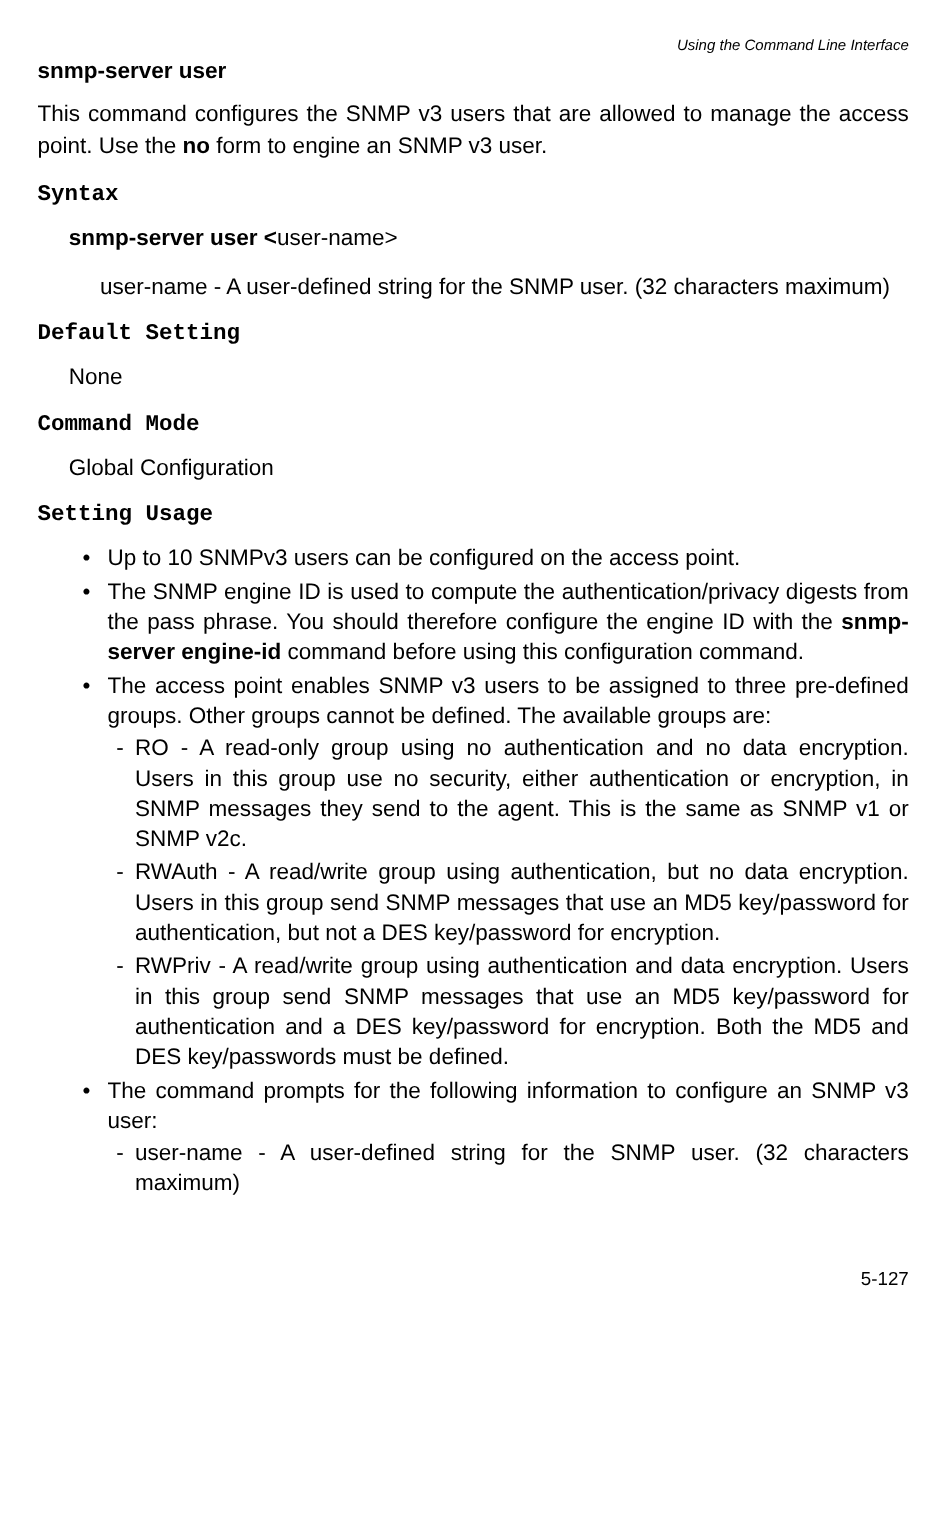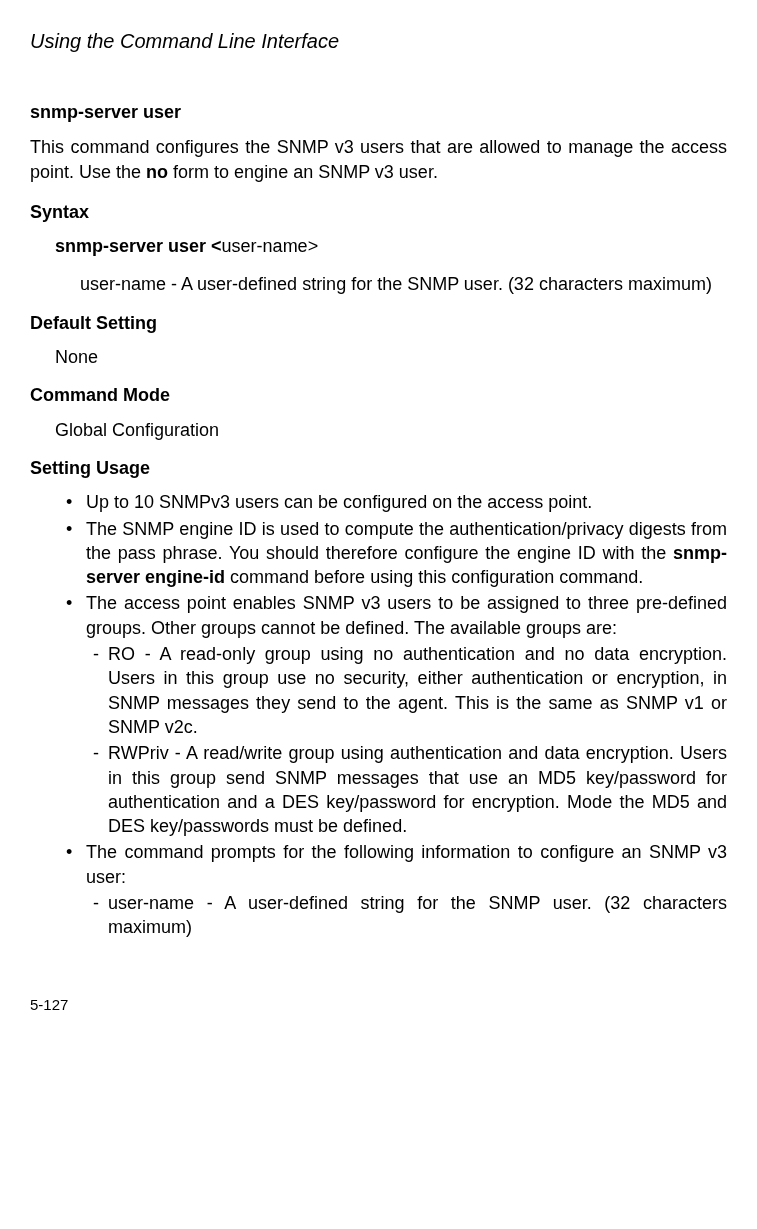--- a/index.html
+++ b/index.html
@@ -6,37 +6,37 @@
     font-family: "Myriad Pro", "Segoe UI", Arial, sans-serif;
     font-size: 18px;
     line-height: 1.35;
     color: #000;
     max-width: 757px;
     margin: 0 auto;
     padding: 28px 30px 30px 30px;
     box-sizing: border-box;
   }
   .running-head {
-    text-align: left;
+    text-align: right;
     font-style: italic;
-    font-size: 20px;
-    margin-bottom: 45px;
+    font-size: 12px;
   }
   .cmd-title {
     font-weight: bold;
     margin-bottom: 11px;
   }
   .desc {
     text-align: justify;
     margin-bottom: 16px;
   }
   .section-head {
     font-weight: bold;
     margin-top: 14px;
     margin-bottom: 10px;
+    font-family: Liberation Mono, monospace;
   }
   .syntax-line {
     margin-left: 25px;
     margin-bottom: 14px;
   }
   .syntax-param {
     margin-left: 50px;
     text-align: justify;
     margin-bottom: 14px;
   }
@@ -70,21 +70,21 @@
     margin-bottom: 2px;
     text-align: justify;
   }
   ul.sub > li::before {
     content: "-";
     position: absolute;
     left: -15px;
     top: 0;
   }
   .footer {
-    text-align: left;
+    text-align: right;
     font-size: 15px;
     margin-top: 55px;
   }
   .b { font-weight: bold; text-align: right; }
   .i { }
 </style>
 </head>
 <body>
 
 <div class="running-head">Using the Command Line Interface</div>
@@ -115,21 +115,22 @@
 
 <ul class="usage">
   <li>Up to 10 SNMPv3 users can be configured on the access point.</li>
   <li>
     <span>The SNMP engine ID is used to compute the authentication/privacy digests from the pass phrase. You should therefore configure the engine ID with the </span><span class="b">snmp-server engine-id</span><span> command before using this configuration command.</span>
   </li>
   <li>
     <span>The access point enables SNMP v3 users to be assigned to three pre-defined groups. Other groups cannot be defined. The available groups are:</span>
     <ul class="sub">
       <li>RO - A read-only group using no authentication and no data encryption. Users in this group use no security, either authentication or encryption, in SNMP messages they send to the agent. This is the same as SNMP v1 or SNMP v2c.</li>
-      <li>RWPriv - A read/write group using authentication and data encryption. Users in this group send SNMP messages that use an MD5 key/password for authentication and a DES key/password for encryption. Mode the MD5 and DES key/passwords must be defined.</li>
+      <li>RWAuth - A read/write group using authentication, but no data encryption. Users in this group send SNMP messages that use an MD5 key/password for authentication, but not a DES key/password for encryption.</li>
+      <li>RWPriv - A read/write group using authentication and data encryption. Users in this group send SNMP messages that use an MD5 key/password for authentication and a DES key/password for encryption. Both the MD5 and DES key/passwords must be defined.</li>
     </ul>
   </li>
   <li>
     <span>The command prompts for the following information to configure an SNMP v3 user:</span>
     <ul class="sub">
       <li>
         <span class="i">user-name</span><span> - A user-defined string for the SNMP user. (32 characters maximum)</span>
       </li>
     </ul>
   </li>

